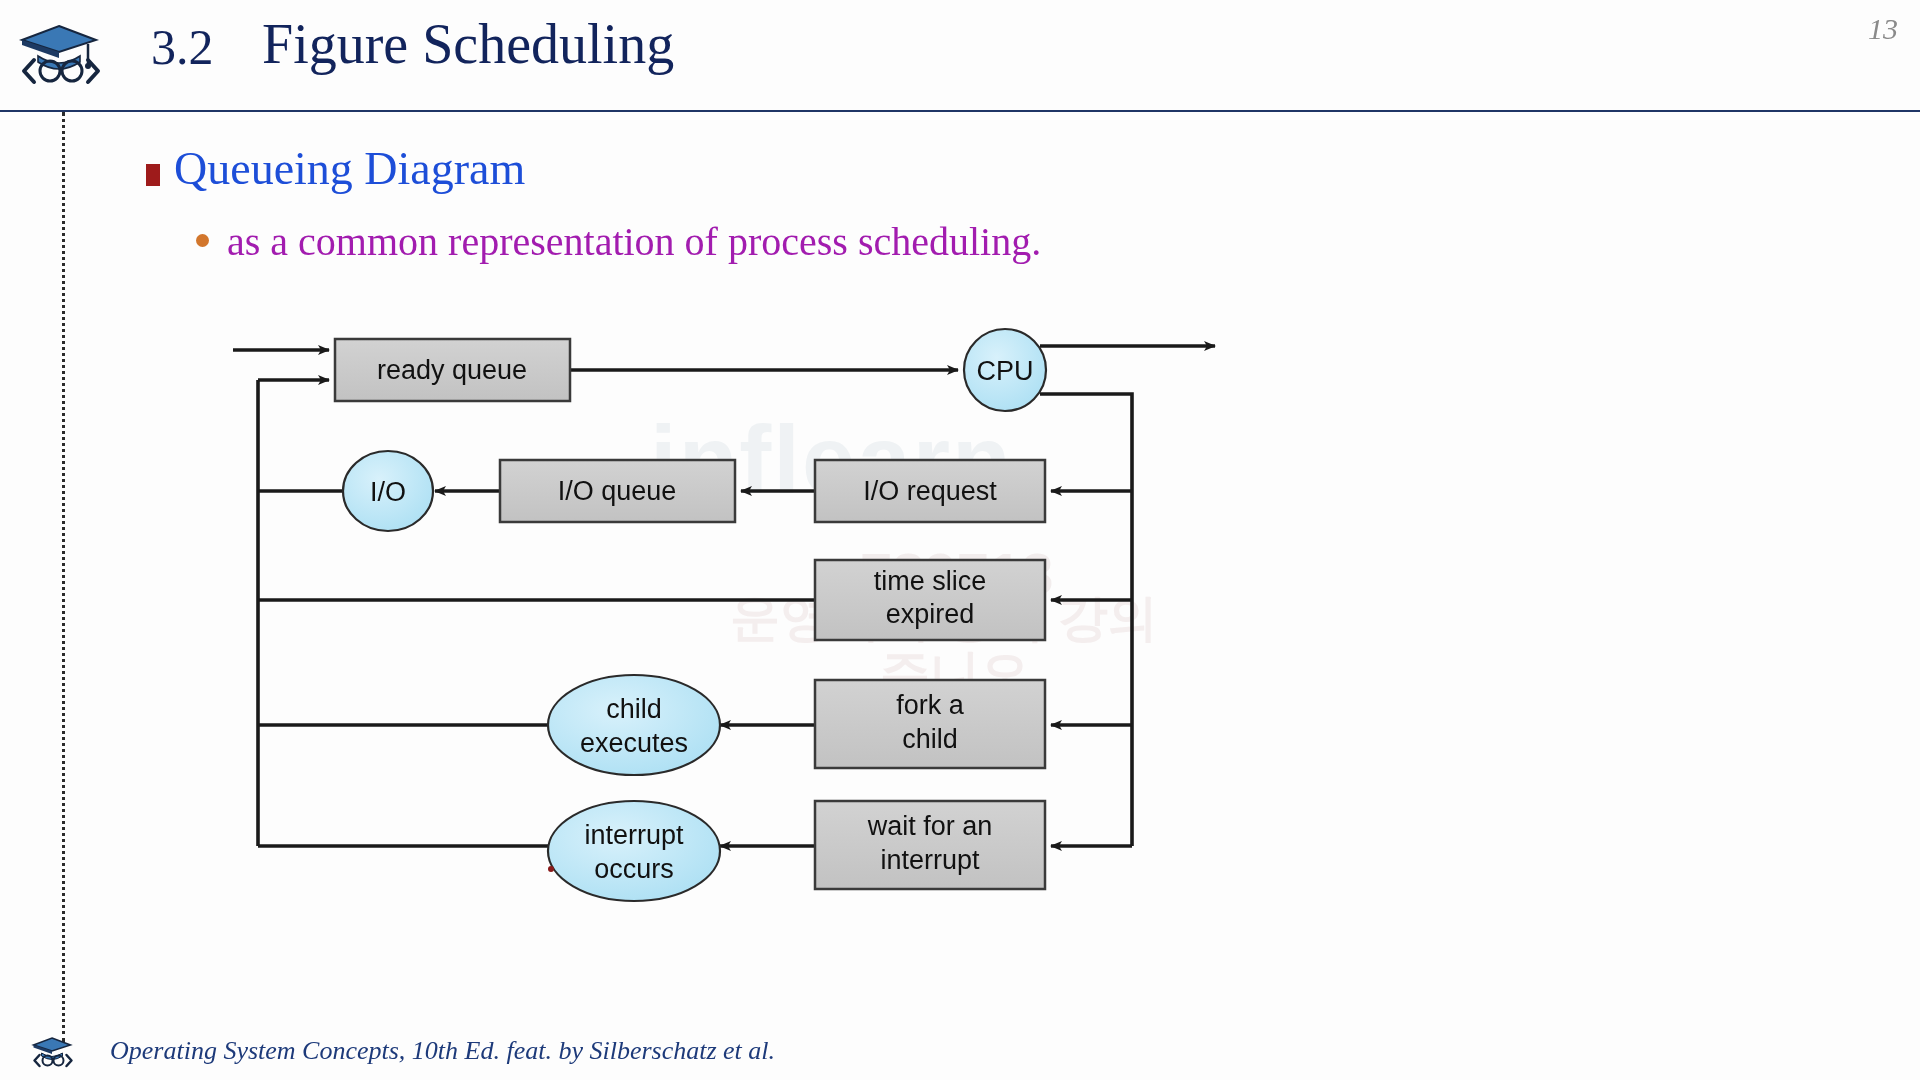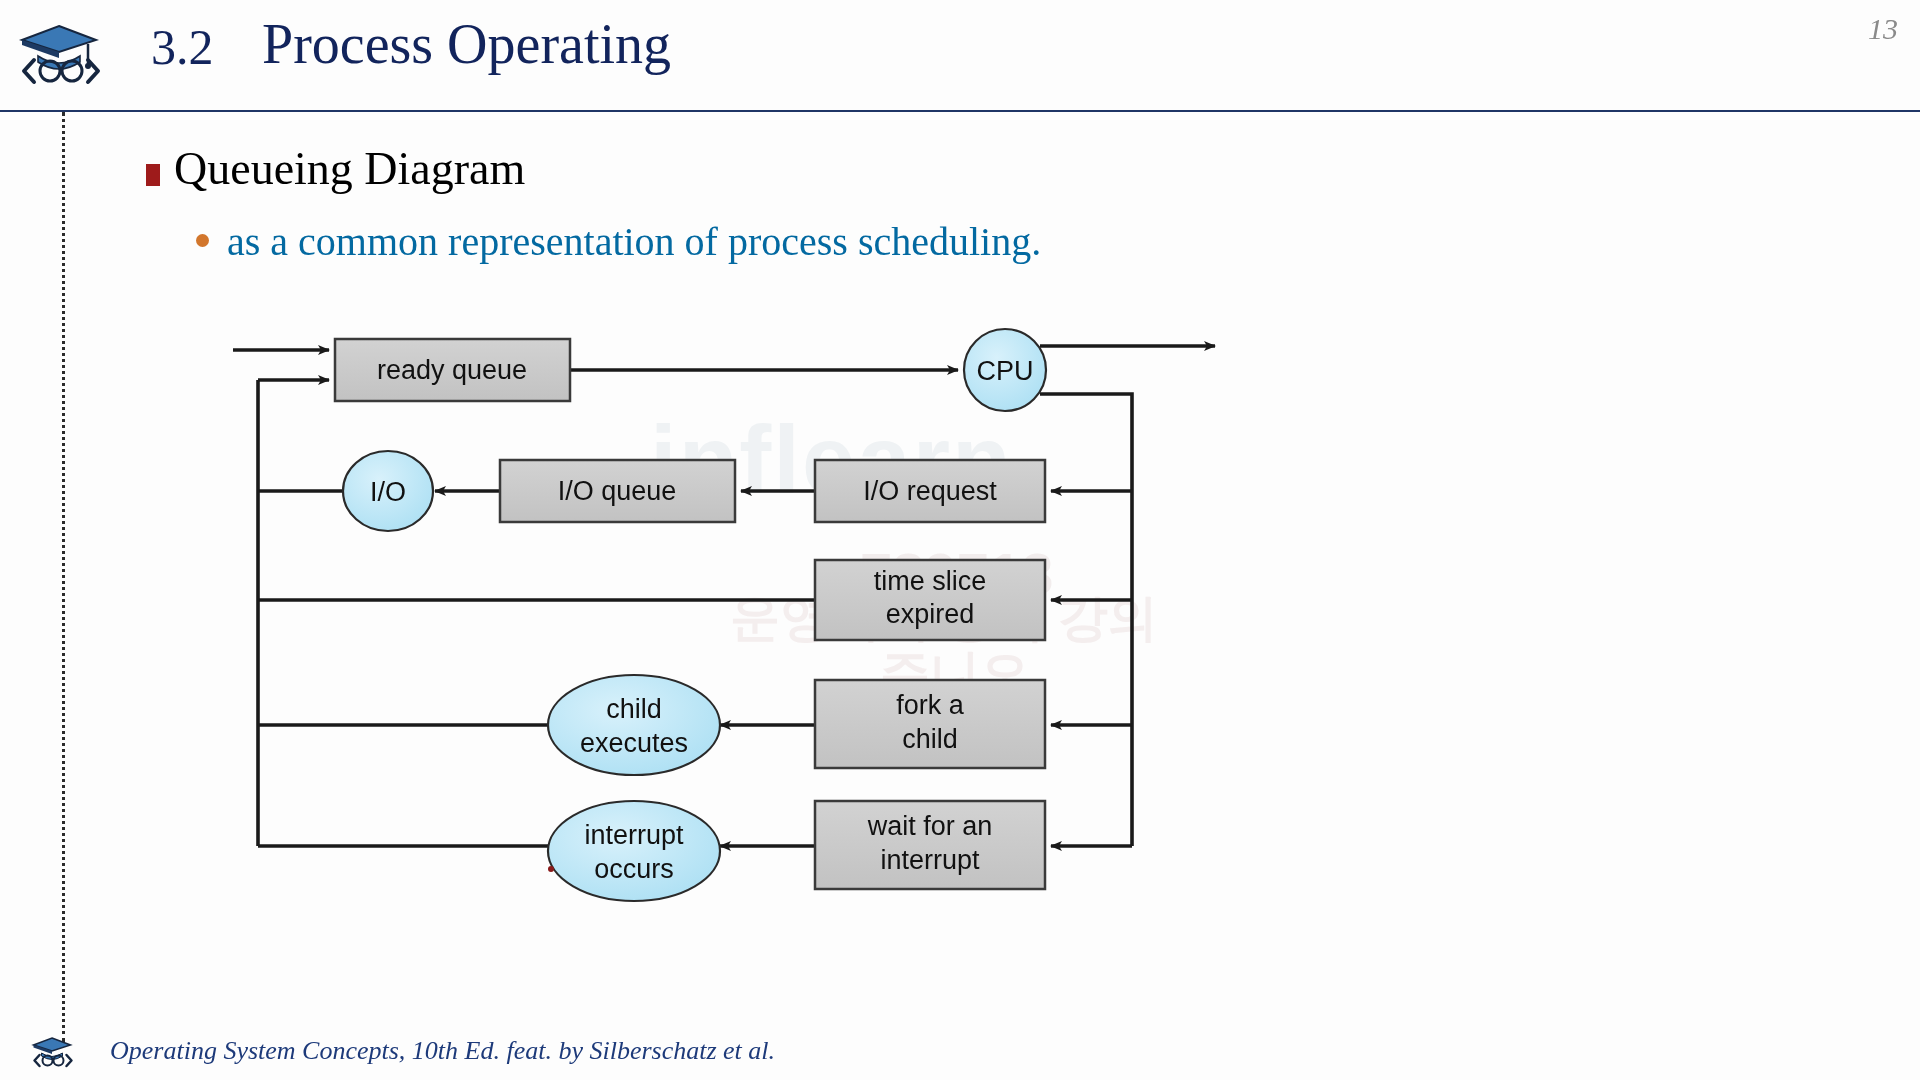--- a/index.html
+++ b/index.html
@@ -60,32 +60,32 @@
   #b1 {
     position: absolute; left: 146px; top: 142px;
     display: flex; align-items: baseline; gap: 14px;
   }
   #b1-marker {
     width: 14px; height: 22px;
     background: #9e1b1b;
     display: inline-block;
     position: relative; top: 2px;
   }
-  #b1-text { font-size: 46px; color: #000000; }
+  #b1-text { font-size: 46px; color: #1d4ed8; }
 
   #b2 {
     position: absolute; left: 196px; top: 218px;
     display: flex; align-items: baseline; gap: 18px;
   }
   #b2-marker {
     width: 13px; height: 13px; border-radius: 50%;
     background: #d2762c; display: inline-block;
     position: relative; top: -8px;
   }
-  #b2-text { font-size: 40px; color: #0369a1; }
+  #b2-text { font-size: 40px; color: #a21caf; }
 
   
   #diagram {
     position: absolute; left: 0px; top: 300px;
     width: 1300px; height: 620px;
   }
   #diagram svg { display: block; }
 
   .wm {
     position: absolute;
@@ -152,21 +152,21 @@
         <path d="M22 38 Q43 52 64 38 L64 44 Q43 58 22 44 Z" fill="#3a78b5" stroke="#16263f" stroke-width="1.6"></path>
         <circle cx="34" cy="53" r="10" fill="none" stroke="#16263f" stroke-width="3"></circle>
         <circle cx="56" cy="53" r="10" fill="none" stroke="#16263f" stroke-width="3"></circle>
         <path d="M44 53 L46 53" stroke="#16263f" stroke-width="3"></path>
         <path d="M18 42 L8 53 L18 64" fill="none" stroke="#16263f" stroke-width="4" stroke-linecap="round" stroke-linejoin="round"></path>
         <path d="M72 42 L82 53 L72 64" fill="none" stroke="#16263f" stroke-width="4" stroke-linecap="round" stroke-linejoin="round"></path>
       </svg>
     </div>
 
     <div id="title-num">3.2</div>
-    <div id="title-text">Process Operating</div>
+    <div id="title-text">Figure Scheduling</div>
     <div id="page-num">13</div>
   </div>
   <div id="header-rule"></div>
 
   <div id="rail"></div>
 
   <div id="b1">
     <span id="b1-marker"></span>
     <span id="b1-text">Queueing Diagram</span>
   </div>

